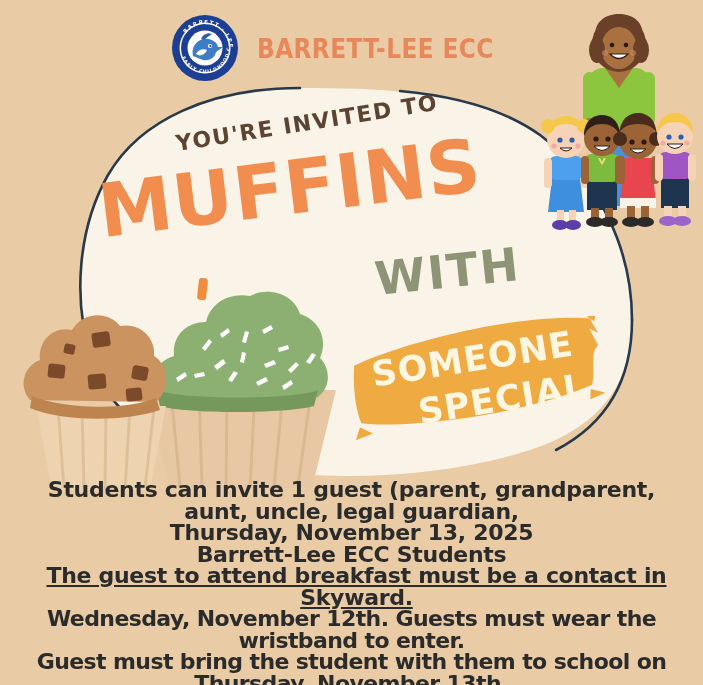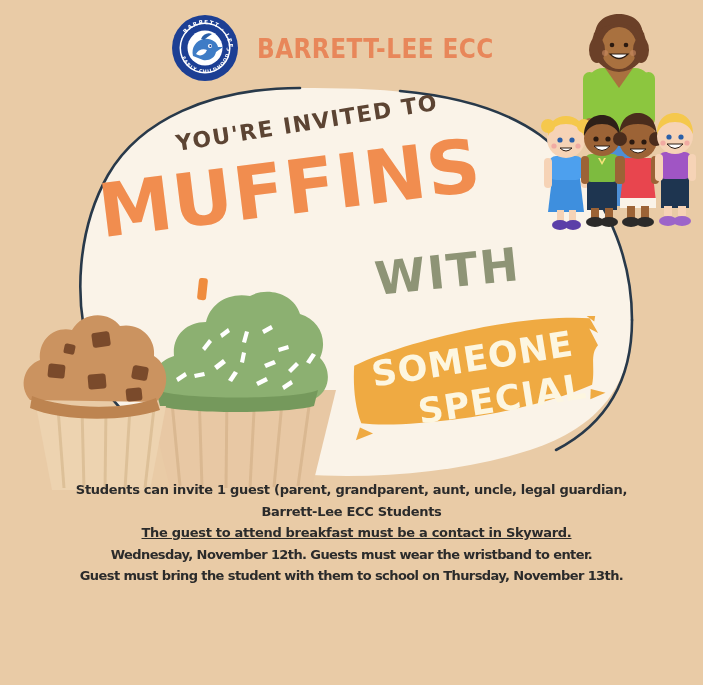--- a/index.html
+++ b/index.html
@@ -165,21 +165,21 @@
     top: 479px;
     width: 703px;
     text-align: center;
     z-index: 50;
     font-family: "DejaVu Sans", sans-serif;
     color: #2B2B2B;
   }
   .body-copy p {
     margin: 0;
     font-weight: bold;
-    font-size: 13px;
+    font-size: 22px;
     line-height: 21.5px;
     letter-spacing: -0.3px;
     padding: 0 14px;
   }
   .body-copy p.underlined {
     text-decoration: underline;
     padding-left: 24px;
   }
   .body-copy p.tight {
     letter-spacing: -0.6px;
@@ -422,19 +422,20 @@
           <rect x="58" y="66" width="11" height="10" rx="2.5" transform="rotate(12 63 71)"></rect>
         </g>
       </g>
 
       <rect x="192" y="0" width="9" height="22" rx="3" fill="#EF8C3E" transform="rotate(6 196 11)"></rect>
     </svg>
   </div>
 
   <div class="body-copy">
     <p>Students can invite 1 guest (parent, grandparent, aunt, uncle, legal guardian,</p>
+    <p>Thursday, November 13, 2025</p>
     <p>Barrett-Lee ECC Students</p>
     <p class="underlined">The guest to attend breakfast must be a contact in Skyward. </p>
     <p class="tight">Wednesday, November 12th.  Guests must wear the wristband to enter.</p>
     <p class="tight">Guest must bring the student with them to school on Thursday, November 13th.</p>
   </div>
 
 </div>
 
 </body></html>

